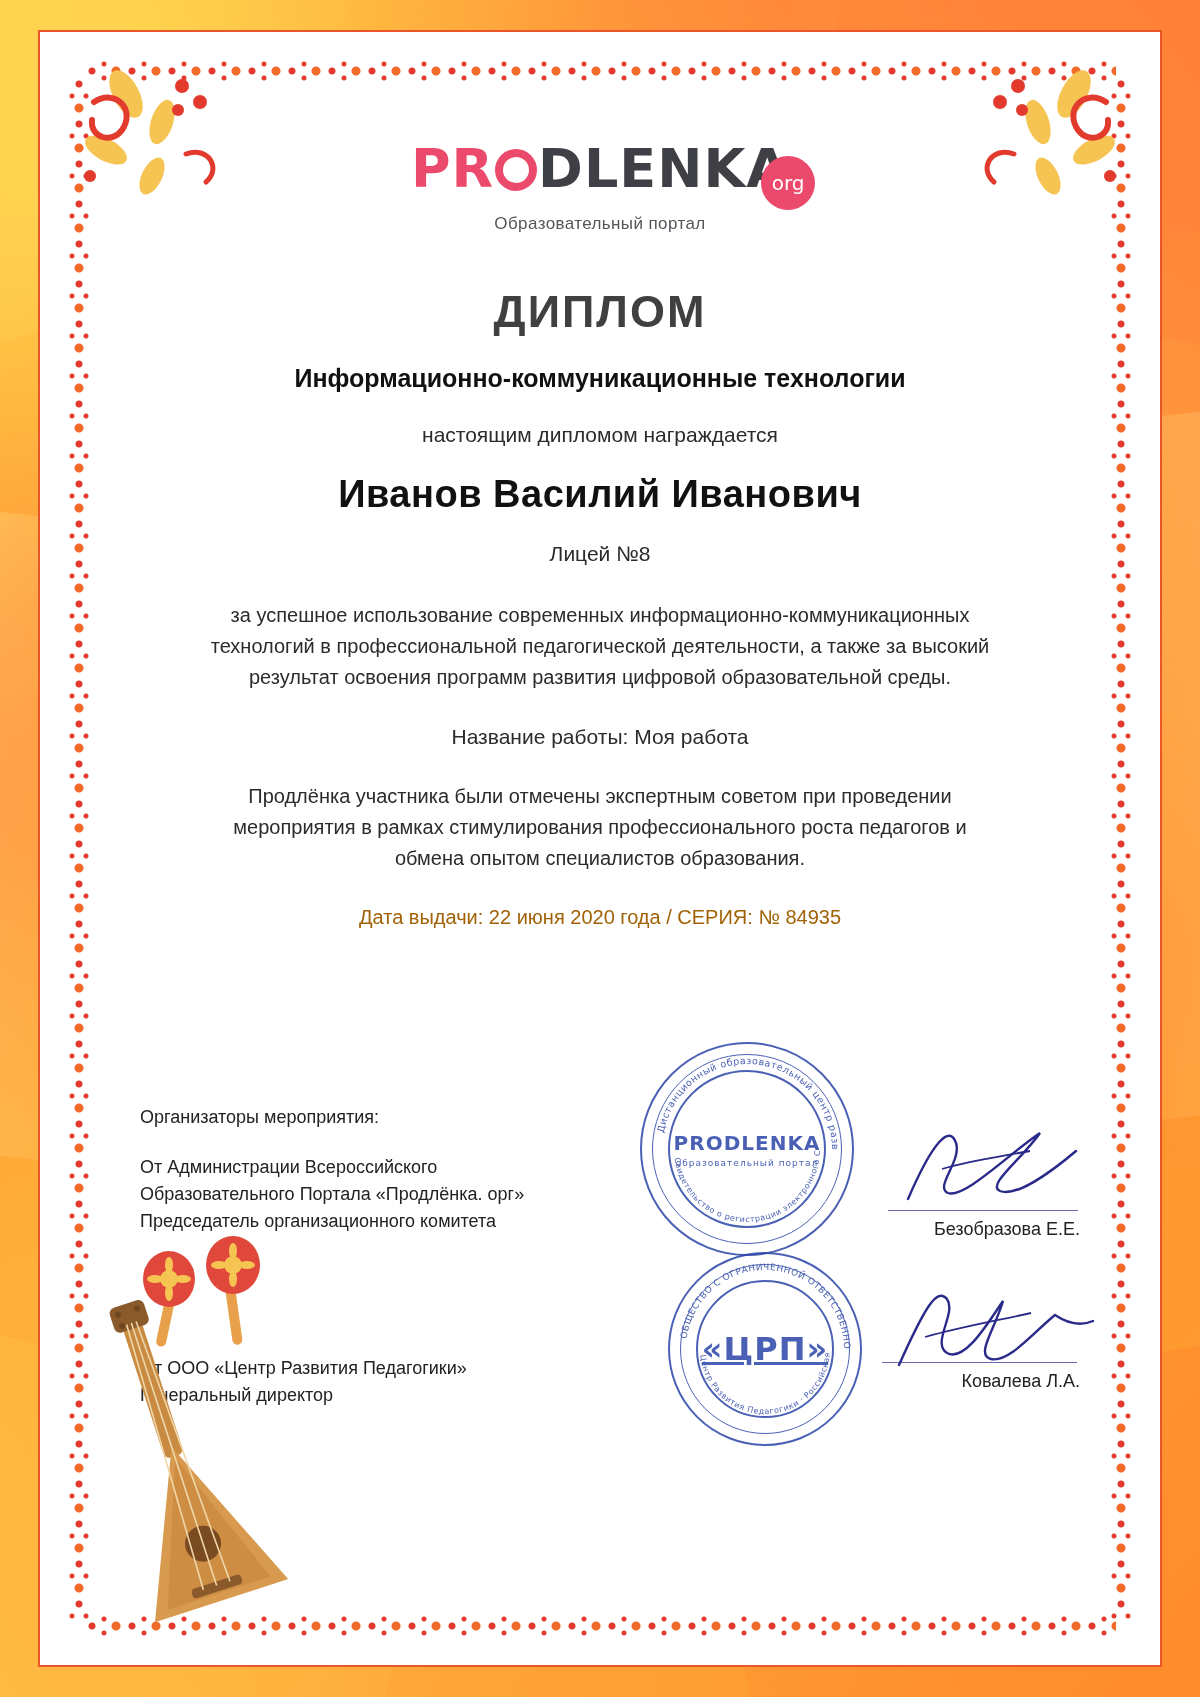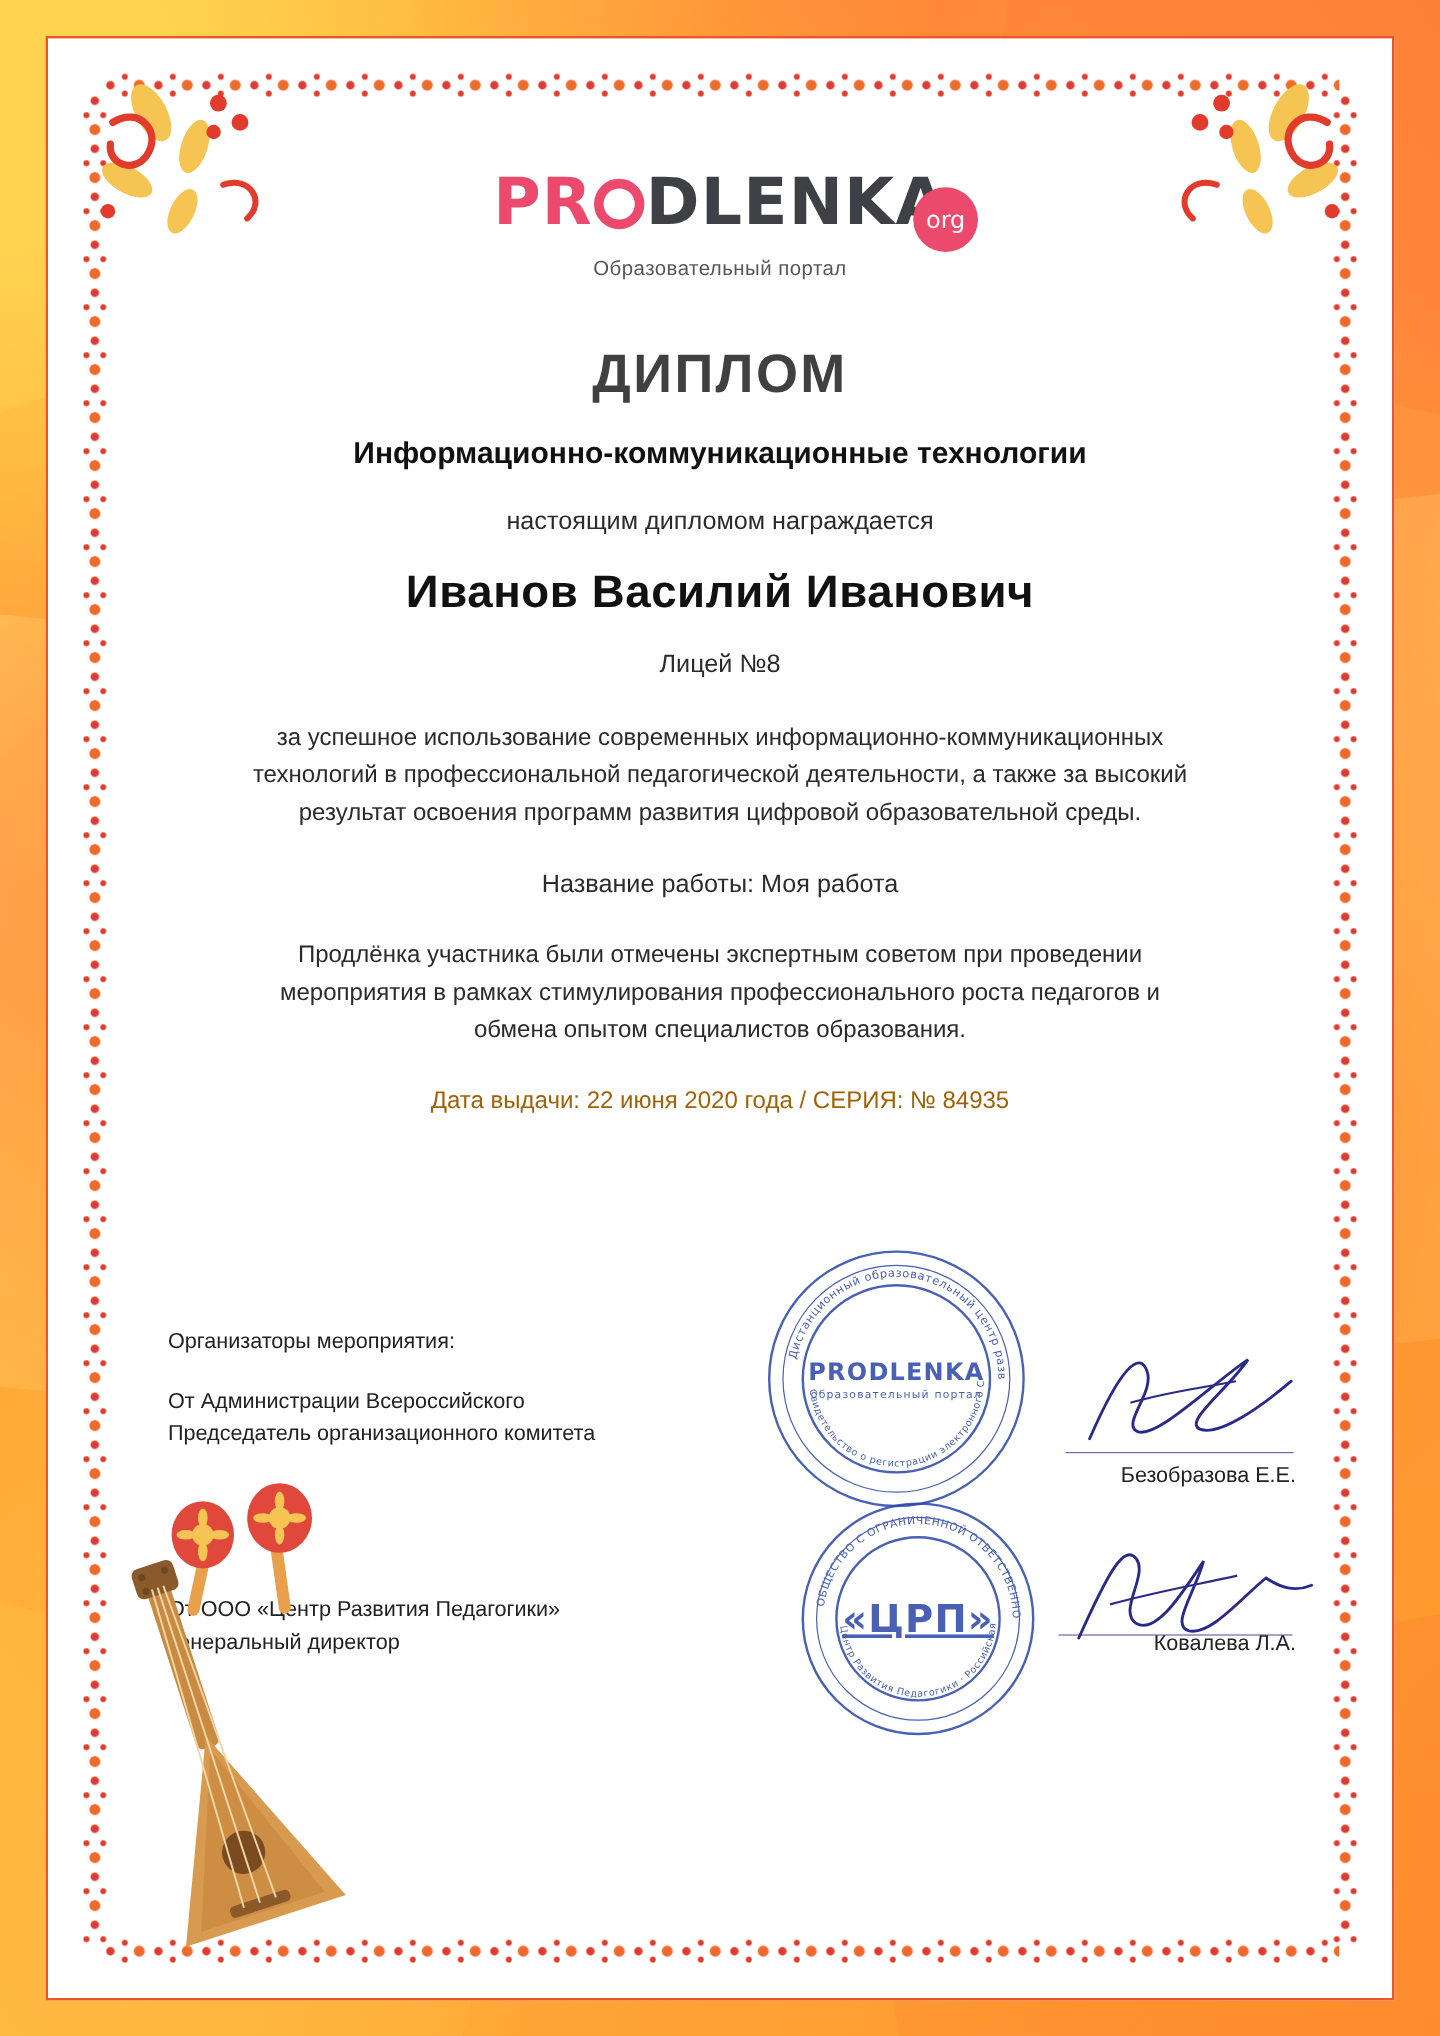--- a/index.html
+++ b/index.html
@@ -219,21 +219,21 @@
   .sig-block-1 { line-height: 1.5; }
   .sig-block-2 { line-height: 1.5; margin-top: 120px; }
 
   .sign-name {
     position: absolute;
     font-size: 18px;
     color: #222;
     text-align: right;
   }
   .sign-name.one { right: 20px; top: 112px; }
-  .sign-name.two { right: 20px; top: 252px; }
+  .sign-name.two { right: 20px; top: 264px; }
 
   .stamp {
     position: absolute;
     border-radius: 50%;
     border: 2px solid #2a45a8;
     color: #2a45a8;
   }
   .stamp .ring2 {
     position: absolute;
     inset: 10px;
@@ -431,20 +431,21 @@
       <path d="M40 60 C 76 50, 110 44, 146 36" fill="none" stroke="#2a2a8a" stroke-width="1.8"></path>
     </svg>
     <div class="sig-rule r1"></div>
     <div class="sig-rule r2"></div>
 
     <div class="signatures">
       <div class="sig-heading">Организаторы мероприятия:</div>
 
       <div class="sig-block-1">
         <div>От Администрации Всероссийского</div>
+        <div>Образовательного Портала «Продлёнка. орг»</div>
         <div>Председатель организационного комитета</div>
       </div>
 
       <div class="sig-block-2">
         <div>От ООО «Центр Развития Педагогики»</div>
         <div>Генеральный директор</div>
       </div>
 
       <div class="sign-name one">Безобразова Е.Е.</div>
       <div class="sign-name two">Ковалева Л.А.</div>

